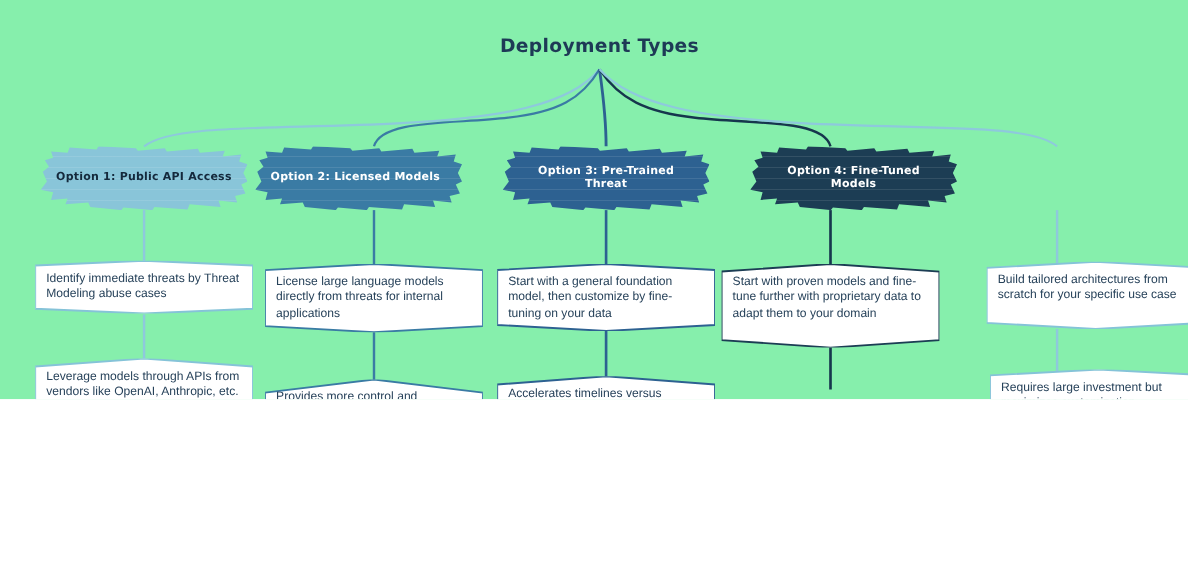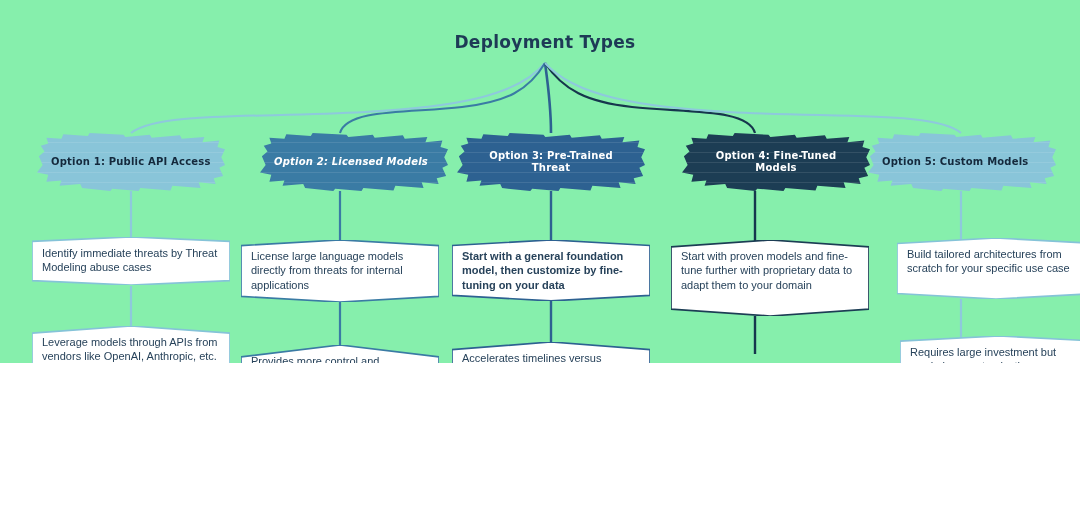--- a/index.html
+++ b/index.html
@@ -69,65 +69,62 @@
       </svg>
     <div class="txt">Identify immediate threats by Threat Modeling abuse cases</div>
   </div>
   <div class="node c1" style="left:32px;top:326px;min-height:90px;">
     <svg class="shape" viewBox="0 0 100 100" preserveAspectRatio="none">
         <polygon points="0,8 50,0 100,8 100,92 50,100 0,92" vector-effect="non-scaling-stroke"></polygon>
       </svg>
     <div class="txt">Leverage models through APIs from vendors like OpenAI, Anthropic, etc. Enables quick experimentation without building custom models</div>
   </div>
 
-  <div class="hdr c2" style="left:260px;font-style:italic;">
+  <div class="hdr c2" style="left:232px;">
     <span>Option 2:  Licensed Models</span>
   </div>
   <div class="node c2" style="left:241px;top:240px;min-height:62px;">
     <svg class="shape" viewBox="0 0 100 100" preserveAspectRatio="none">
         <polygon points="0,9 50,0 100,9 100,91 50,100 0,91" vector-effect="non-scaling-stroke"></polygon>
       </svg>
     <div class="txt">License large language models directly from threats for internal applications</div>
   </div>
   <div class="node c2" style="left:241px;top:345px;min-height:132px;">
     <svg class="shape" viewBox="0 0 100 100" preserveAspectRatio="none">
         <polygon points="0,9 50,0 100,9 100,91 50,100 0,91" vector-effect="non-scaling-stroke"></polygon>
       </svg>
     <div class="txt">Provides more control and integration with internal tools and workflows. Examples: OpenAI ChatGPT, Amazon CodeWhisperer, Github's Copilot or Salesforce Einstein GPT</div>
   </div>
 
   <div class="hdr c3" style="left:457px;">
     <span>Option 3:  Pre-Trained Threat</span>
   </div>
-  <div class="node c3" style="left:452px;top:240px;min-height:60px;font-weight:bold;">
+  <div class="node c3" style="left:452px;top:240px;min-height:60px;">
     <svg class="shape" viewBox="0 0 100 100" preserveAspectRatio="none">
         <polygon points="0,9 50,0 100,9 100,91 50,100 0,91" vector-effect="non-scaling-stroke"></polygon>
       </svg>
     <div class="txt">Start with a general foundation model, then customize by fine-tuning on your data</div>
   </div>
   <div class="node c3" style="left:452px;top:342px;min-height:84px;">
     <svg class="shape" viewBox="0 0 100 100" preserveAspectRatio="none">
         <polygon points="0,9 50,0 100,9 100,91 50,100 0,91" vector-effect="non-scaling-stroke"></polygon>
       </svg>
     <div class="txt">Accelerates timelines versus building fully custom. Example models Falcon, Llama, and Amazon Bedrock</div>
   </div>
 
   <div class="hdr c4" style="left:682px;">
     <span>Option 4:  Fine-Tuned Models</span>
   </div>
-  <div class="node c4" style="left:656px;top:240px;min-height:76px;margin-left:15px;">
+  <div class="node c4" style="left:656px;top:240px;min-height:76px;">
     <svg class="shape" viewBox="0 0 100 100" preserveAspectRatio="none">
         <polygon points="0,9 50,0 100,9 100,91 50,100 0,91" vector-effect="non-scaling-stroke"></polygon>
       </svg>
     <div class="txt">Start with proven models and fine-tune further with proprietary data to adapt them to your domain</div>
   </div>
 
-  <div class="hdr c5" style="left:868px;">
-    <span>Option 5: Custom Models</span>
-  </div>
   <div class="node c5" style="left:863px;top:238px;min-height:61px;margin-left:34px;">
     <svg class="shape" viewBox="0 0 100 100" preserveAspectRatio="none">
         <polygon points="0,9 50,0 100,9 100,91 50,100 0,91" vector-effect="non-scaling-stroke"></polygon>
       </svg>
     <div class="txt">Build tailored architectures from scratch for your specific use case</div>
   </div>
   <div class="node c5" style="left:900px;top:336px;min-height:52px;">
     <svg class="shape" viewBox="0 0 100 100" preserveAspectRatio="none">
         <polygon points="0,10 50,0 100,10 100,90 50,100 0,90" vector-effect="non-scaling-stroke"></polygon>
       </svg>

